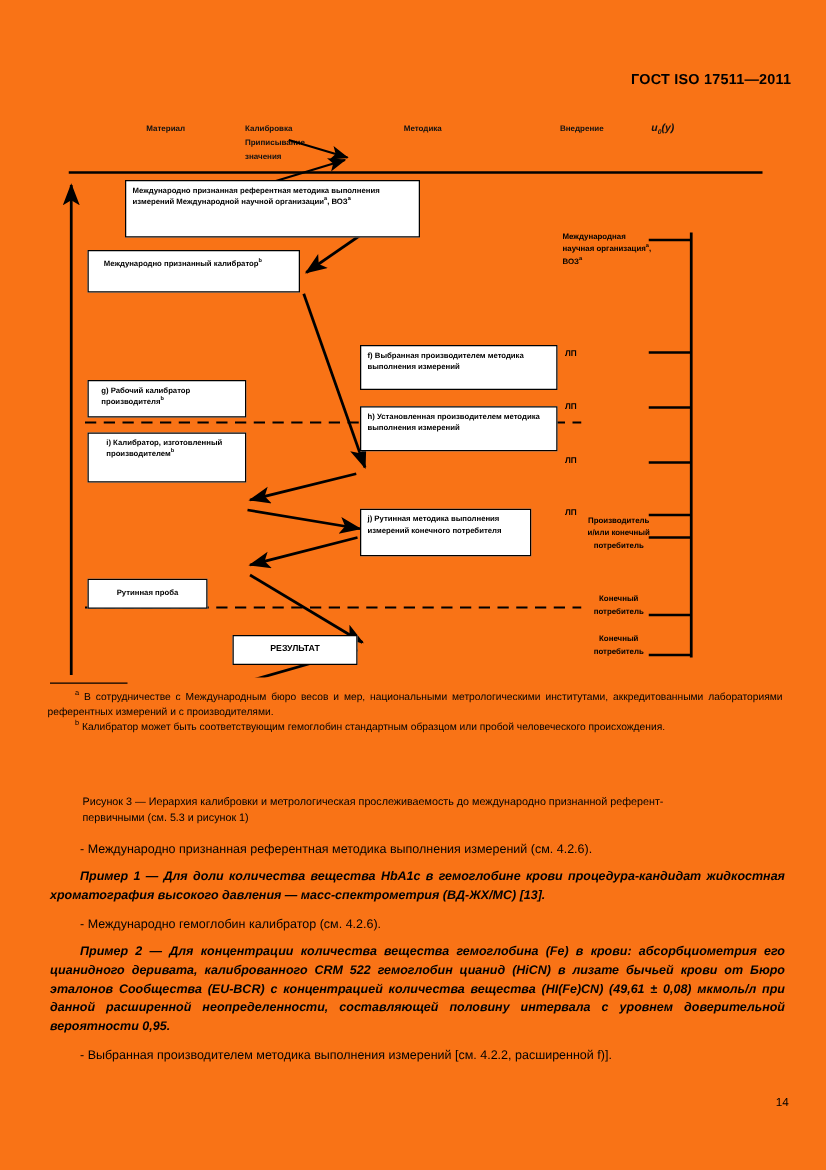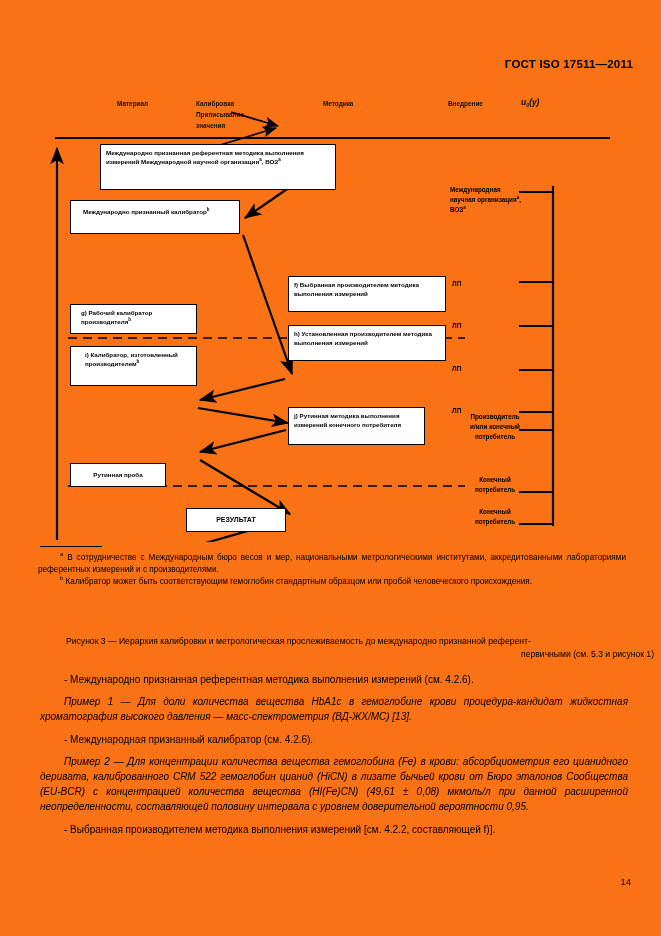--- a/index.html
+++ b/index.html
@@ -105,36 +105,36 @@
   #caption {
     position: absolute;
     left: 38px;
     top: 635px;
     width: 588px;
     font-size: 8.6px;
     line-height: 1.46;
     text-align: justify;
     margin-left: 28px;
   }
-  #caption .last { text-align: right; }
+  #caption .last { text-align: left; }
   #caption p { margin: 0; }
 
   #body-text {
     position: absolute;
     left: 40px;
     top: 672px;
     width: 588px;
     font-size: 10px;
     line-height: 1.5;
   }
   #body-text p { margin: 0 0 3px 0; text-align: justify; }
   #body-text p.dash { text-indent: 24px; margin-bottom: 7px; }
   #body-text p.example {
     font-style: italic;
-    font-weight: normal;
+    font-weight: bold;
     text-indent: 24px;
     text-align: justify;
     margin-bottom: 8px;
   }
   #body-text p.plain { text-indent: 24px; }
 
   #page-number {
     position: absolute;
     right: 30px;
     top: 876px;
@@ -290,20 +290,20 @@
   </div>
 
   <div id="caption">
     <p>Рисунок  3 — Иерархия калибровки и метрологическая прослеживаемость до международно признанной референт-</p>
     <p class="last">первичными (см. 5.3 и рисунок 1)</p>
   </div>
 
   <div id="body-text">
     <p class="dash">- Международно признанная референтная методика выполнения измерений (см. 4.2.6).</p>
     <p class="example">Пример  1 — Для доли количества вещества HbA1c в гемоглобине крови процедура-кандидат жидкостная хроматография высокого давления — масс-спектрометрия (ВД-ЖХ/МС) [13].</p>
-    <p class="dash">- Международная признанный калибратор (см. 4.2.6).</p>
+    <p class="dash">- Международно гемоглобин калибратор (см. 4.2.6).</p>
     <p class="example">Пример  2 — Для концентрации количества вещества гемоглобина (Fe) в крови: абсорбциометрия его цианидного деривата, калиброванного CRM 522 гемоглобин цианид (HiCN) в лизате бычьей крови от Бюро эталонов Сообщества (EU-BCR) с концентрацией количества вещества (HI(Fe)CN) (49,61 ± 0,08) мкмоль/л при данной расширенной неопределенности, составляющей половину интервала с уровнем доверительной вероятности 0,95.</p>
-    <p class="plain">- Выбранная производителем методика выполнения измерений [см. 4.2.2, составляющей f)].</p>
+    <p class="plain">- Выбранная производителем методика выполнения измерений [см. 4.2.2, расширенной f)].</p>
   </div>
 
   <div id="page-number">14</div>
 
 </div>
 
 </body></html>

